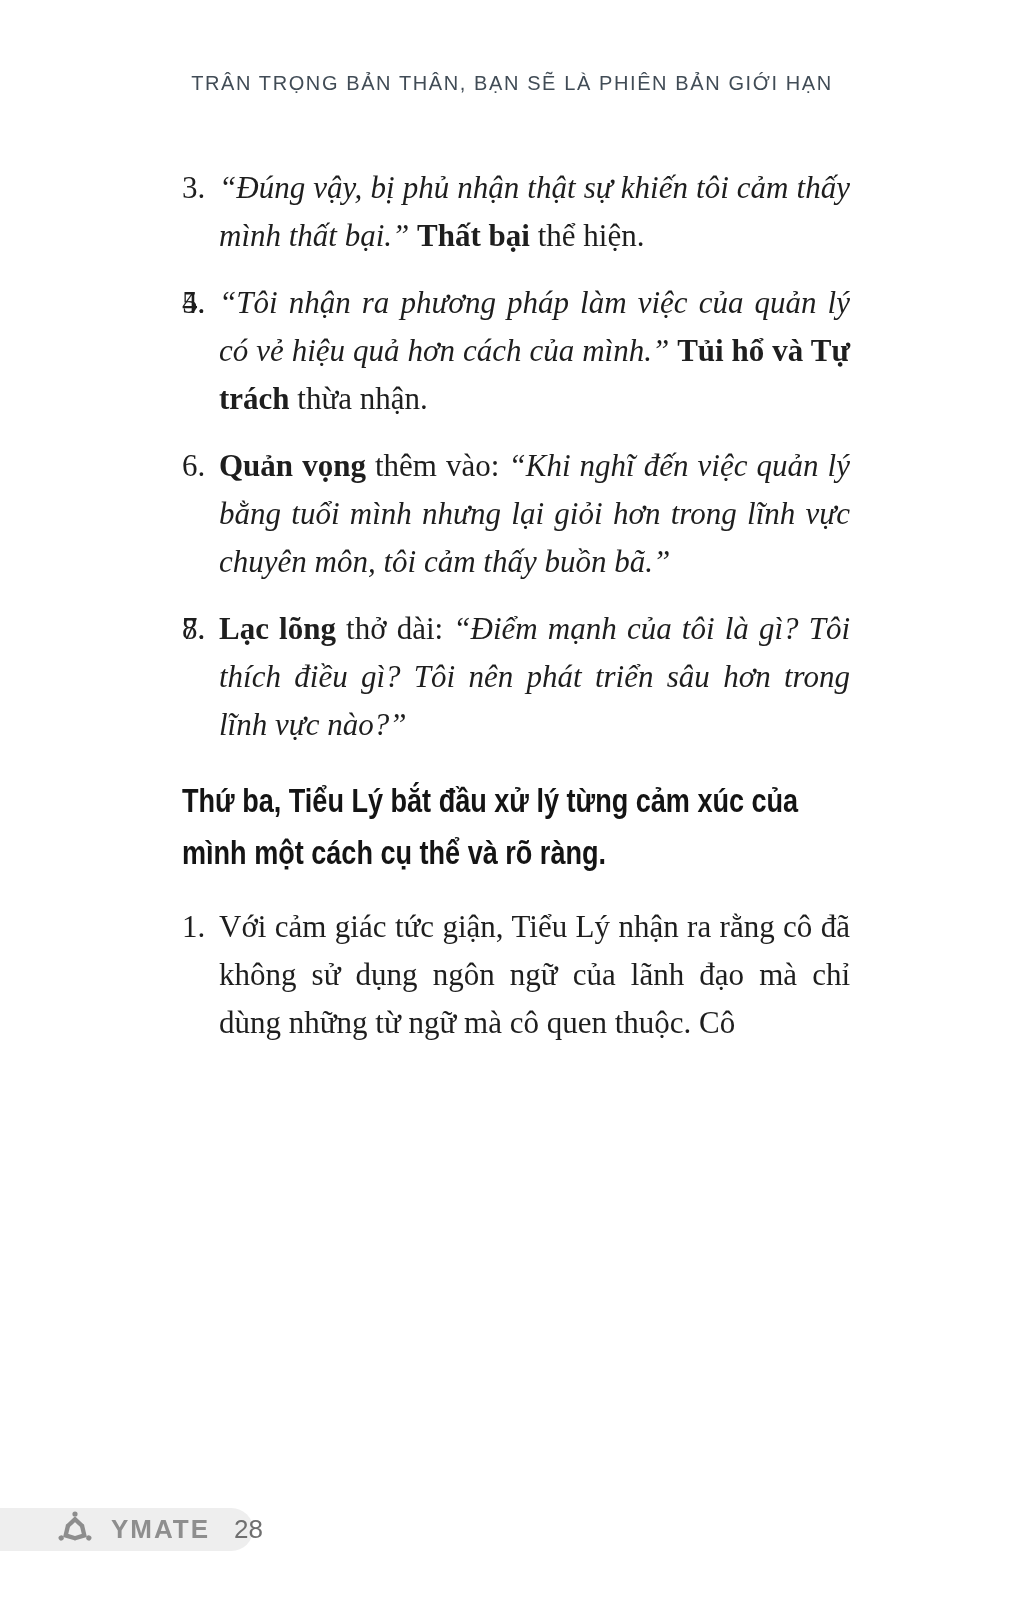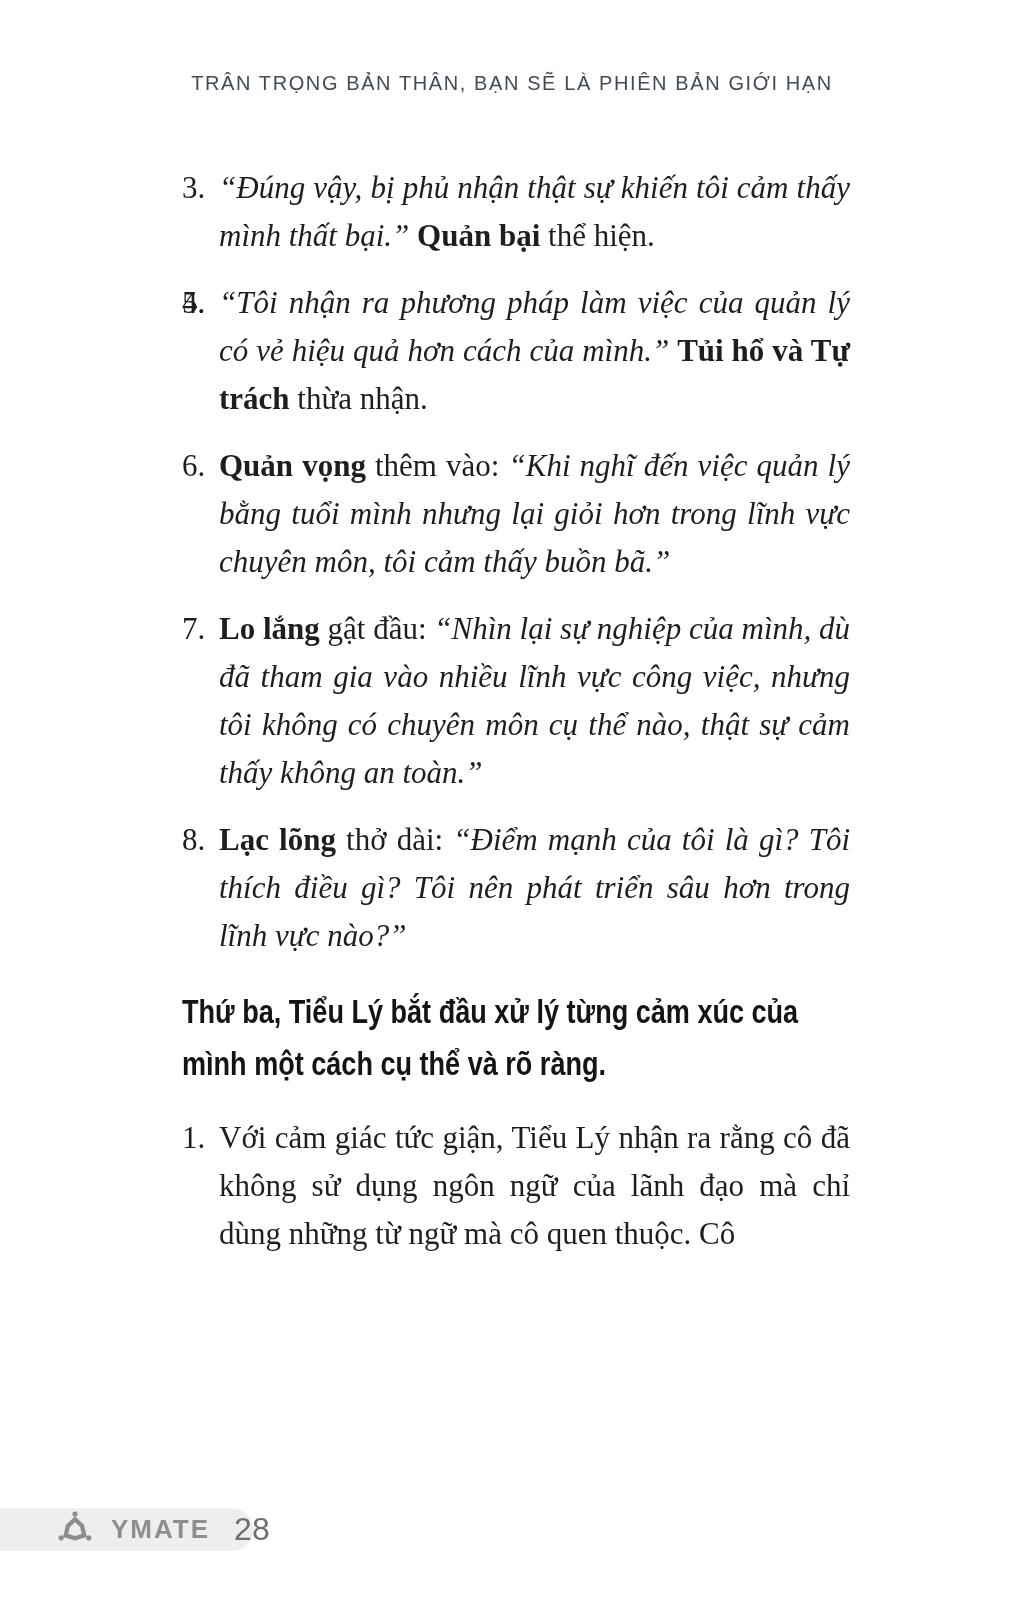--- a/index.html
+++ b/index.html
@@ -76,37 +76,37 @@
     letter-spacing: 2px;
     margin-left: 17px;
   }
   .footer-divider {
     width: 2px; height: 26px;
     background: #b9b9b9;
     margin: 0 11px 0 13px;
   }
   .page-num {
     font-family: "Liberation Sans", sans-serif;
-    font-size: 32px;
+    font-size: 26px;
     color: #6f6f6f;
   }
 </style>
 </head>
 <body>
 
 <div class="running-header">TRÂN TRỌNG BẢN THÂN, BẠN SẼ LÀ PHIÊN BẢN GIỚI HẠN</div>
 
 <div class="content">
 
   <div class="list emotions-list">
-      <div class="list-item"><span class="item-number">3.</span><span class="item-body"><span class="seg-quote">“Đúng vậy, bị phủ nhận thật sự khiến tôi cảm thấy mình thất bại.” </span><span class="seg-bold">Quản bại</span><span class="seg-plain"> thể hiện.</span></span></div>
+      <div class="list-item"><span class="item-number">3.</span><span class="item-body"><span class="seg-quote">“Đúng vậy, bị phủ nhận thật sự khiến tôi cảm thấy mình thất bại.” </span><span class="seg-bold">Thất bại</span><span class="seg-plain"> thể hiện.</span></span></div>
       <div class="list-item"><span class="item-number">4.</span></div>
       <div class="list-item"><span class="item-number">5.</span><span class="item-body"><span class="seg-quote">“Tôi nhận ra phương pháp làm việc của quản lý có vẻ hiệu quả hơn cách của mình.” </span><span class="seg-bold">Tủi hổ và Tự trách</span><span class="seg-plain"> thừa nhận.</span></span></div>
       <div class="list-item"><span class="item-number">6.</span><span class="item-body"><span class="seg-bold">Quản vọng</span><span class="seg-plain"> thêm vào: </span><span class="seg-quote">“Khi nghĩ đến việc quản lý bằng tuổi mình nhưng lại giỏi hơn trong lĩnh vực chuyên môn, tôi cảm thấy buồn bã.”</span></span></div>
-      <div class="list-item"><span class="item-number">7.</span><span class="item-body"><span class="seg-bold">Lo lắng</span><span class="seg-plain"> gật đầu: </span><span class="seg-quote">“Nhìn lại sự nghiệp của mình, dù đã tham gia vào nhiều lĩnh vực công việc, nhưng tôi không có chuyên môn cụ thể nào, thật sự cảm thấy không an toàn.”</span></span></div>
+      <div class="list-item"><span class="item-number">7.</span></div>
       <div class="list-item"><span class="item-number">8.</span><span class="item-body"><span class="seg-bold">Lạc lõng</span><span class="seg-plain"> thở dài: </span><span class="seg-quote">“Điểm mạnh của tôi là gì? Tôi thích điều gì? Tôi nên phát triển sâu hơn trong lĩnh vực nào?”</span></span></div>
     </div>
 
   <div class="section-heading">Thứ ba, Tiểu Lý bắt đầu xử lý từng cảm xúc của mình một cách cụ thể và rõ ràng.</div>
 
   <div class="list processing-list">
       <div class="list-item"><span class="item-number">1.</span><span class="item-body"><span class="seg-plain">Với cảm giác tức giận, Tiểu Lý nhận ra rằng cô đã không sử dụng ngôn ngữ của lãnh đạo mà chỉ dùng những từ ngữ mà cô quen thuộc. Cô</span></span></div>
     </div>
 
 </div>

